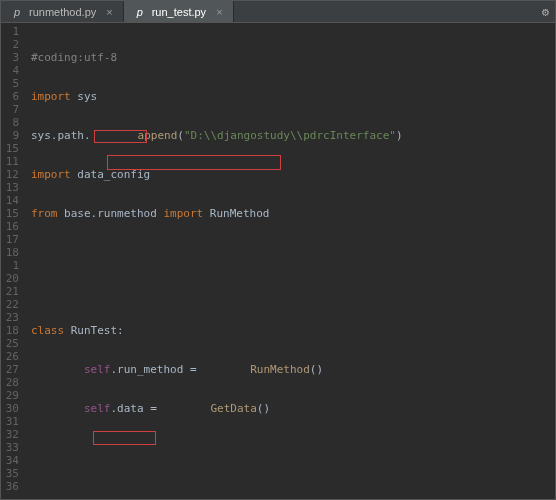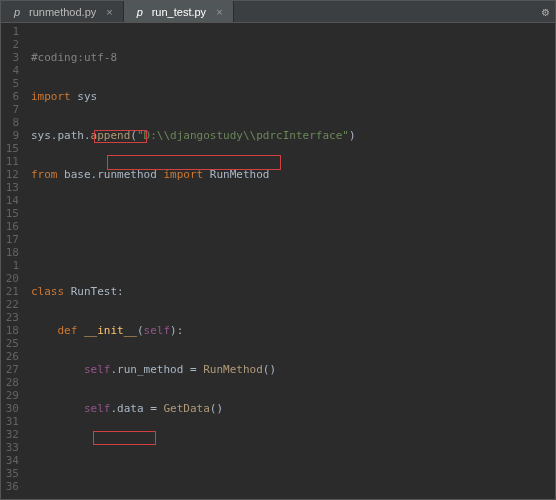--- a/index.html
+++ b/index.html
@@ -68,21 +68,21 @@
     flex: 1;
     overflow: hidden;
   }
   .code .ln { height: 13px; display: block; position: relative; }
   .kw { color: #cc7832; }
   .fn { color: #ffc66d; }
   .cls { color: #a9b7c6; }
   .self { color: #94558d; }
   .str { color: #6a8759; }
   .cmt { color: #808080; }
-  .call { color: #b09a78; }
+  .call { color: #b09a78; margin-left: 47px; }
   .hl-box {
     position: absolute;
     border: 1.5px solid #d04040;
     pointer-events: none;
     z-index: 5;
   }
 </style>
 </head>
 <body>
 
@@ -136,25 +136,25 @@
       <div>32</div>
       <div>33</div>
       <div>34</div>
       <div>35</div>
       <div>36</div>
     </div>
   <div class="code" style="position:relative">
     <span class="ln"><span class="cmt">#coding:utf-8</span></span>
     <span class="ln"><span class="kw">import</span><span> sys</span></span>
     <span class="ln"><span>sys.path.</span><span class="call">append</span><span>(</span><span class="str">"D:\\djangostudy\\pdrcInterface"</span><span>)</span></span>
+    <span class="ln"><span class="kw">import</span><span> data_config</span></span>
     <span class="ln"><span class="kw">from</span><span> base.runmethod </span><span class="kw">import</span><span> RunMethod</span></span>
     <span class="ln"> </span>
     <span class="ln"> </span>
     <span class="ln"><span class="kw">class </span><span class="cls">RunTest</span><span>:</span></span>
-    <span class="ln"><span>    </span><span class="kw">def </span><span class="fn">__init__</span><span>(</span><span class="self">self</span><span>):</span></span>
     <span class="ln"><span>        </span><span class="self">self</span><span>.run_method = </span><span class="call">RunMethod</span><span>()</span></span>
     <span class="ln"><span>        </span><span class="self">self</span><span>.data = </span><span class="call">GetData</span><span>()</span></span>
     
     
     
     
     
     
     
     

